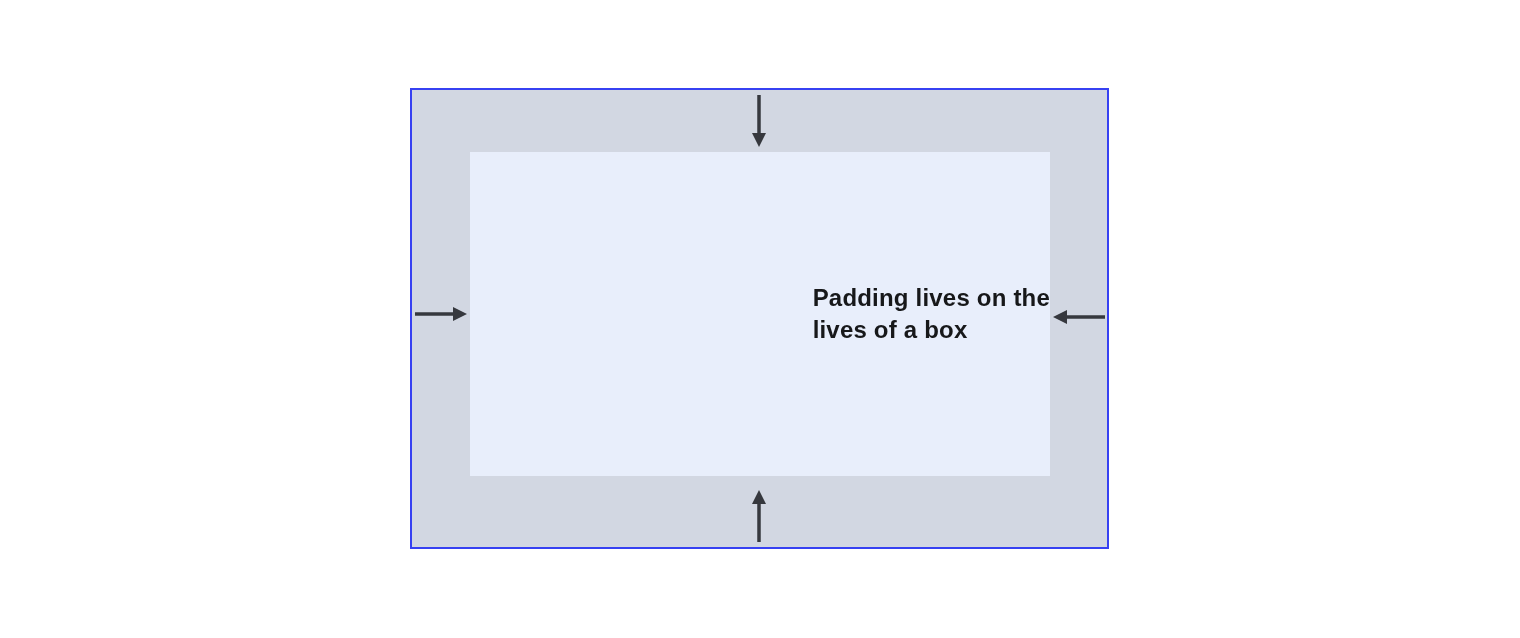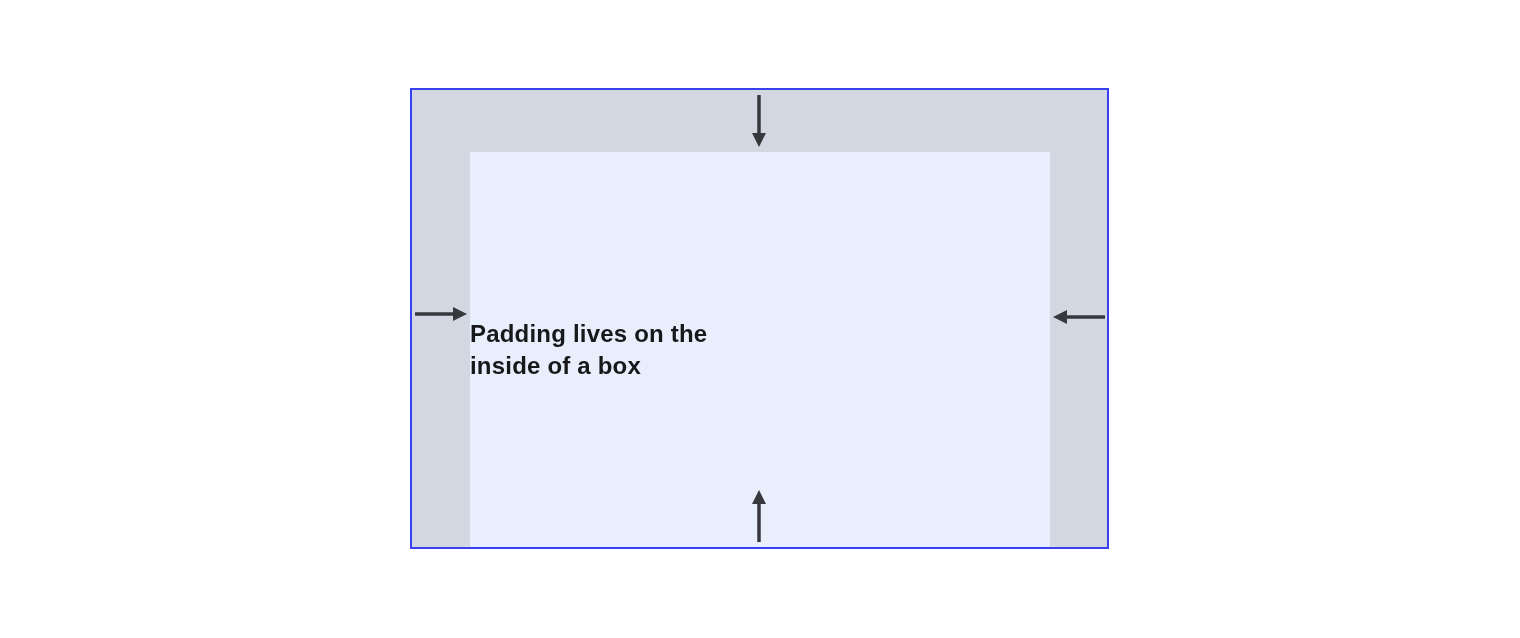--- a/index.html
+++ b/index.html
@@ -29,25 +29,25 @@
     width: 699px;
     height: 461px;
     border: 2px solid var(--box-border);
     background: var(--padding-fill);
   }
   .inner-box {
     position: absolute;
     left: 470px;
     top: 152px;
     width: 580px;
-    height: 395px;
+    height: 324px;
     background: var(--content-fill);
     display: flex;
     align-items: center;
-    justify-content: flex-start;
+    justify-content: flex-end;
   }
   .caption {
     color: var(--text);
     font-weight: bold;
     font-size: 24px;
     line-height: 32px;
     text-align: left;
     letter-spacing: 0.2px;
   }
   .arrow {
@@ -64,21 +64,21 @@
 </head>
 <body>
 
 <div class="stage">
 
   <div class="outer-box"></div>
 
   <div class="inner-box">
     <div class="caption">
       <div>Padding lives on the</div>
-      <div>inside of a box</div>
+      <div>lives of a box</div>
     </div>
   </div>
 
   <svg class="arrow arrow-top" width="16" height="52" viewBox="0 0 16 52">
     <line x1="8" y1="0" x2="8" y2="40"></line>
     <polygon points="8,52 1,38 15,38"></polygon>
   </svg>
 
   <svg class="arrow arrow-bottom" width="16" height="52" viewBox="0 0 16 52">
     <line x1="8" y1="52" x2="8" y2="12"></line>

